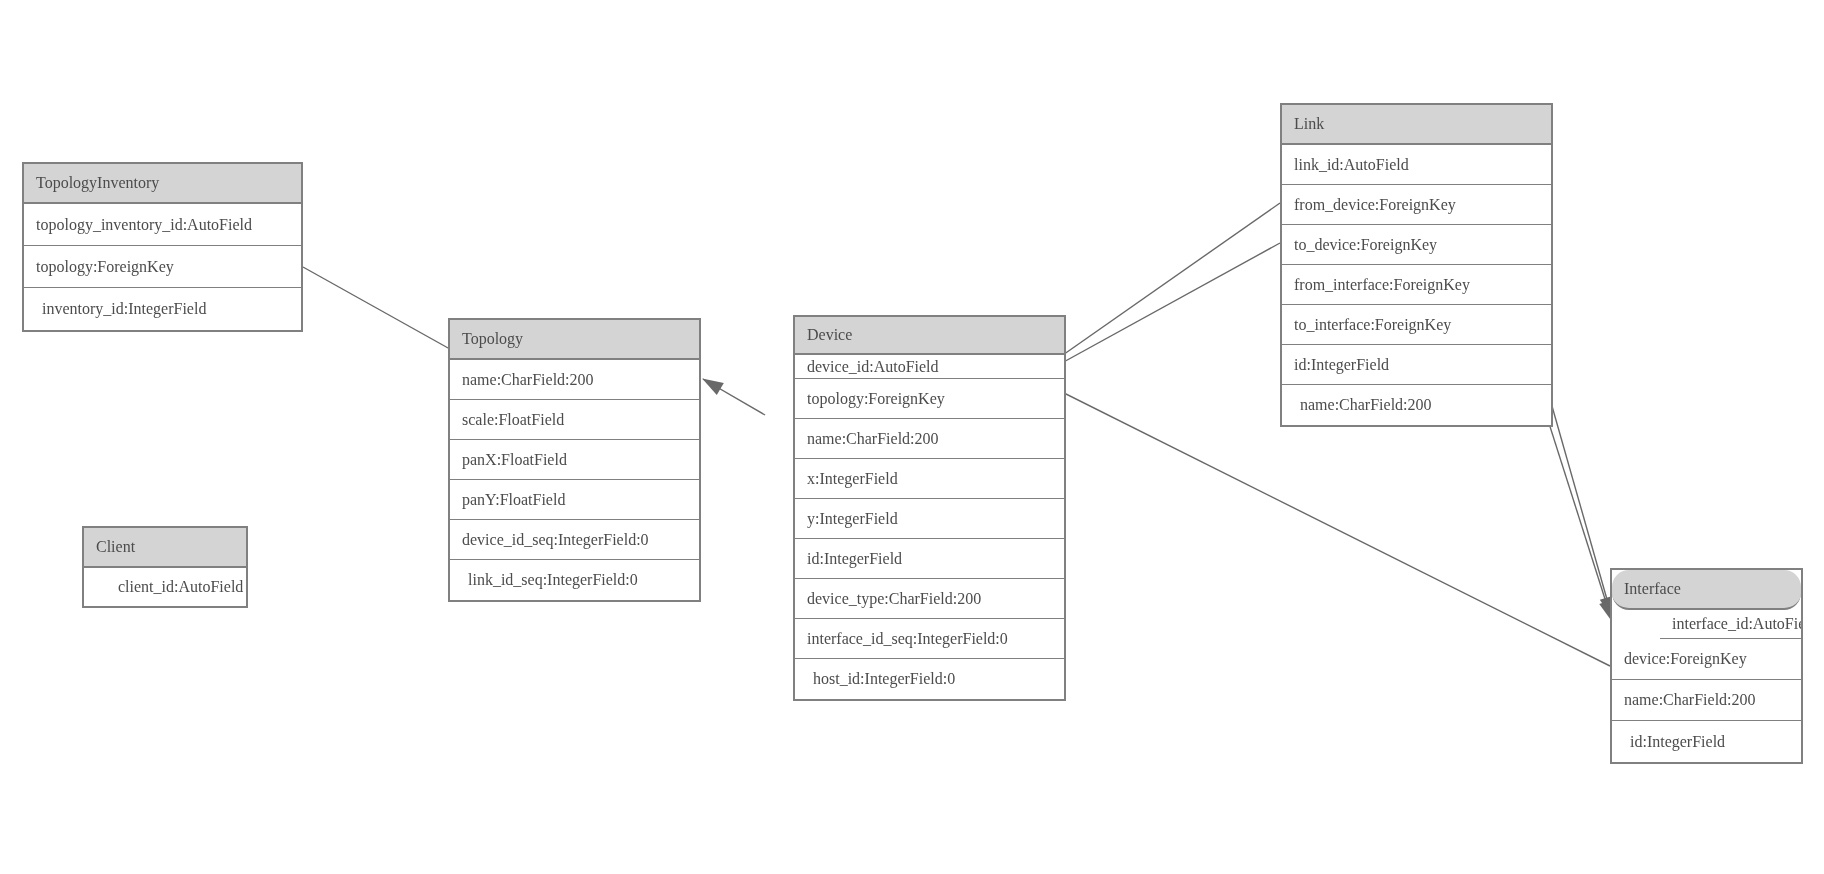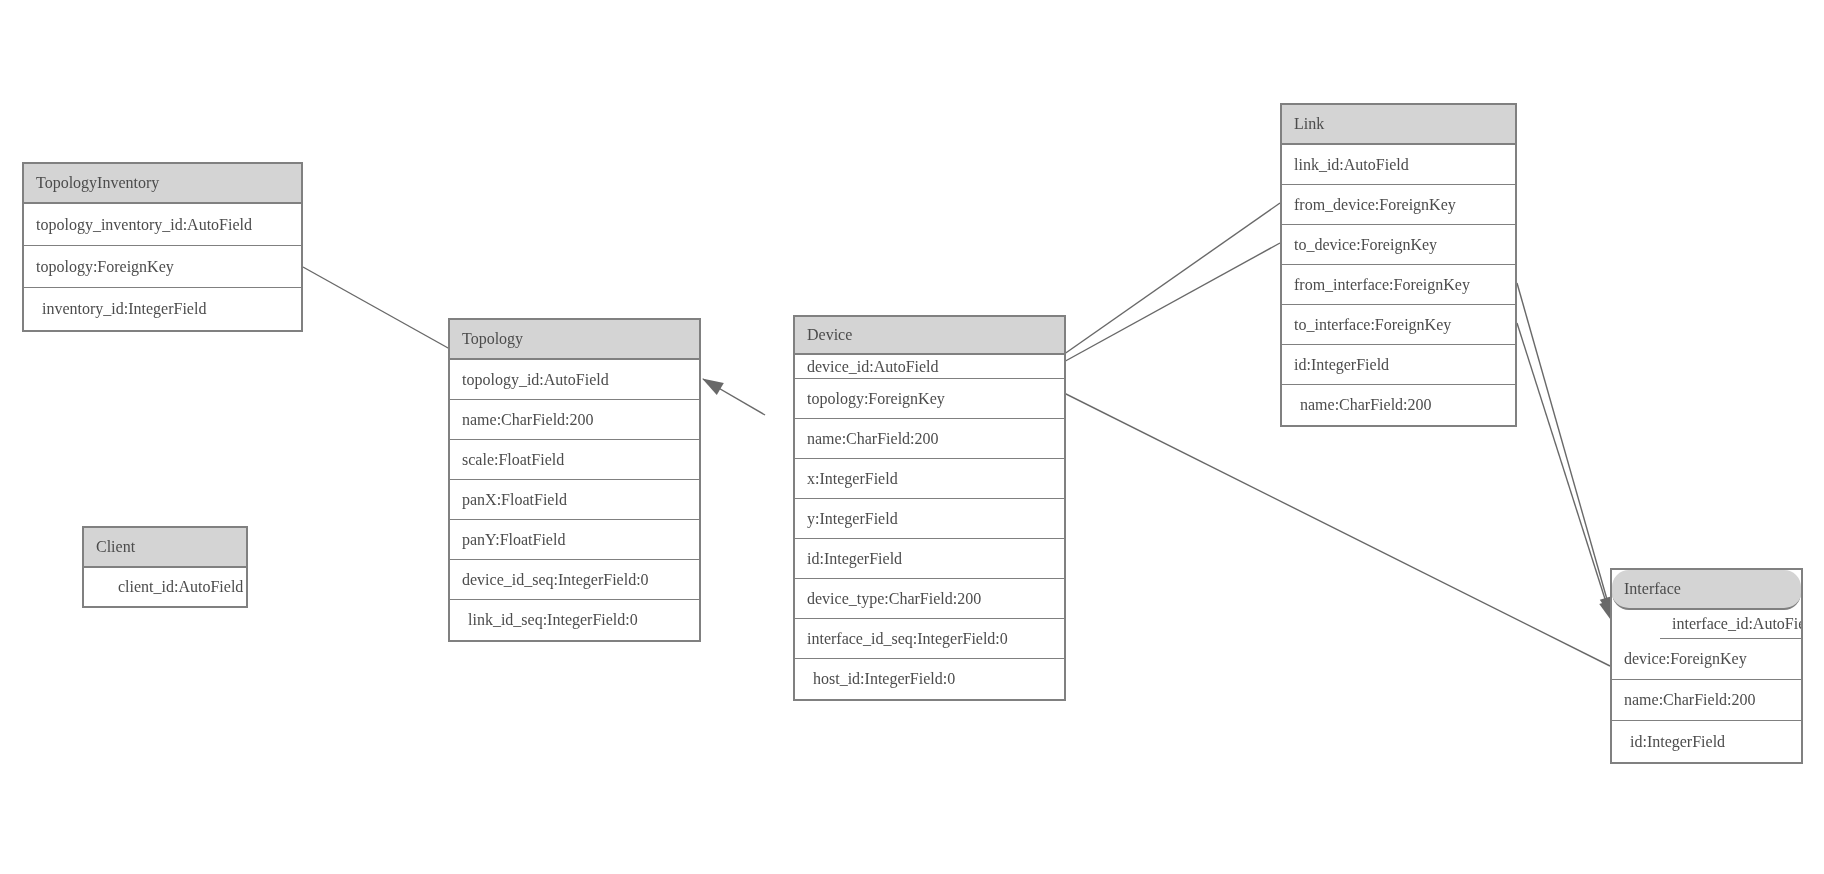--- a/index.html
+++ b/index.html
@@ -81,21 +81,20 @@
     </svg>
 
 <div class="entity" style="left: 22px; top: 162px; width: 281px;">
       <div class="entity-header" style="height: 40px;">TopologyInventory</div>
       <div class="entity-row" style="height: 42px;">topology_inventory_id:AutoField</div>
       <div class="entity-row" style="height: 42px;">topology:ForeignKey</div>
       <div class="entity-row" style="height: 42px;">inventory_id:IntegerField</div>
     </div>
     <div class="entity" style="left: 448px; top: 318px; width: 253px;">
       <div class="entity-header" style="height: 40px;">Topology</div>
-      <div class="entity-row" style="height: 40px;">topology_id:AutoField</div>
       <div class="entity-row" style="height: 40px;">name:CharField:200</div>
       <div class="entity-row" style="height: 40px;">scale:FloatField</div>
       <div class="entity-row" style="height: 40px;">panX:FloatField</div>
       <div class="entity-row" style="height: 40px;">panY:FloatField</div>
       <div class="entity-row" style="height: 40px;">device_id_seq:IntegerField:0</div>
       <div class="entity-row" style="height: 40px;">link_id_seq:IntegerField:0</div>
     </div>
     <div class="entity" style="left: 82px; top: 526px; width: 166px;">
       <div class="entity-header" style="height: 40px;">Client</div>
       <div class="entity-row" style="height: 38px; margin-left: 16px;">client_id:AutoField</div>
@@ -105,21 +104,21 @@
       <div class="entity-row" style="height: 24px;">device_id:AutoField</div>
       <div class="entity-row" style="height: 40px;">topology:ForeignKey</div>
       <div class="entity-row" style="height: 40px;">name:CharField:200</div>
       <div class="entity-row" style="height: 40px;">x:IntegerField</div>
       <div class="entity-row" style="height: 40px;">y:IntegerField</div>
       <div class="entity-row" style="height: 40px;">id:IntegerField</div>
       <div class="entity-row" style="height: 40px;">device_type:CharField:200</div>
       <div class="entity-row" style="height: 40px;">interface_id_seq:IntegerField:0</div>
       <div class="entity-row" style="height: 40px;">host_id:IntegerField:0</div>
     </div>
-    <div class="entity" style="left: 1280px; top: 103px; width: 237px;">
+    <div class="entity" style="left: 1280px; top: 103px; width: 273px;">
       <div class="entity-header" style="height: 40px;">Link</div>
       <div class="entity-row" style="height: 40px;">link_id:AutoField</div>
       <div class="entity-row" style="height: 40px;">from_device:ForeignKey</div>
       <div class="entity-row" style="height: 40px;">to_device:ForeignKey</div>
       <div class="entity-row" style="height: 40px;">from_interface:ForeignKey</div>
       <div class="entity-row" style="height: 40px;">to_interface:ForeignKey</div>
       <div class="entity-row" style="height: 40px;">id:IntegerField</div>
       <div class="entity-row" style="height: 40px;">name:CharField:200</div>
     </div>
     <div class="entity" style="left: 1610px; top: 568px; width: 193px;">

